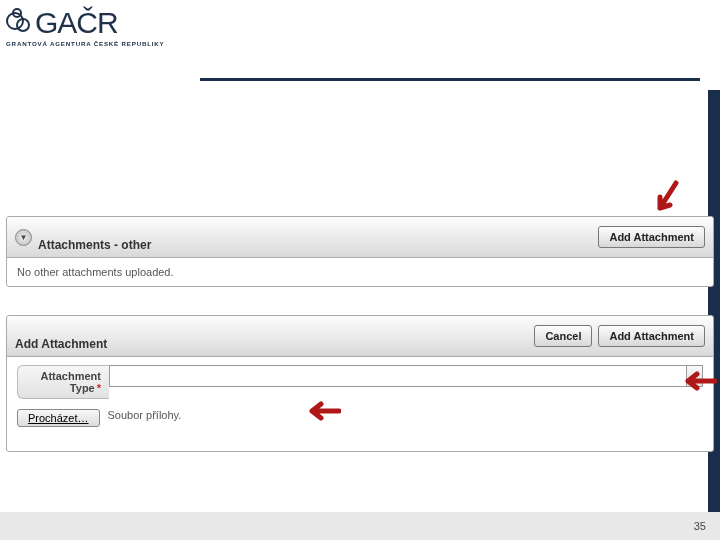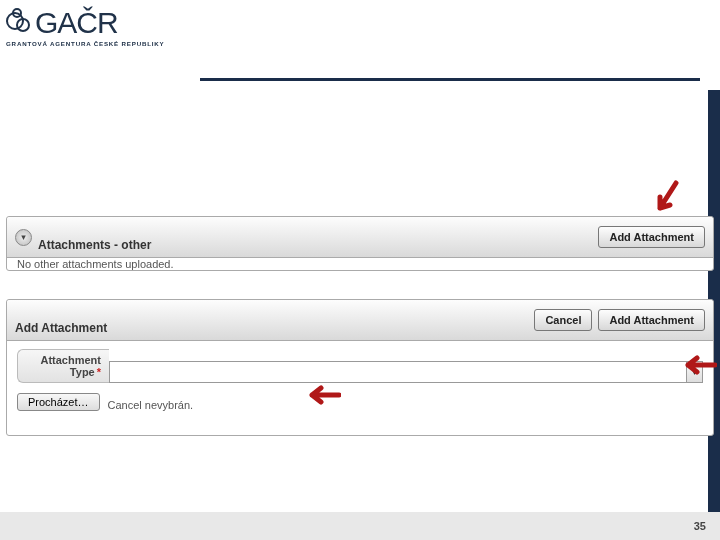--- a/index.html
+++ b/index.html
@@ -29,50 +29,50 @@
   
   .content { position: absolute; left: 0; right: 0; top: 155px; }
   
   .panel { margin: 0 6px 10px 6px; border: 1px solid #aaa; border-radius: 3px; background: #fff; font-size: 12px; }
   .panel-hdr { background: linear-gradient(#fdfdfd, #d9d9d9); border-bottom: 1px solid #aaa; border-radius: 3px 3px 0 0; padding: 5px 8px; display: flex; align-items: center; }
   .panel-hdr-label { font-weight: bold; color: #333; margin-top: 16px; }
   .collapse-btn { width: 17px; height: 17px; border-radius: 50%; background: radial-gradient(#eee, #bbb); border: 1px solid #888; margin-right: 6px; display: flex; align-items: center; justify-content: center; font-size: 9px; color: #444; cursor: pointer; }
   .spacer { flex: 1; }
   .btn { background: linear-gradient(#fdfdfd, #d8d8d8); border: 1px solid #777; border-radius: 3px; padding: 4px 10px; font-size: 11px; font-weight: bold; color: #222; cursor: pointer; }
   .btn + .btn { margin-left: 6px; }
-  .panel-body { padding: 0 10px; color: #555; font-size: 11px; }
+  .panel-body { padding: 8px 10px; color: #555; font-size: 11px; }
   
   .panel2 { margin-top: 28px; }
   
   
   .form-body { padding: 8px 10px 14px 10px; position: relative; }
-  .form-row { display: flex; align-items: flex-end; margin-bottom: 10px; }
+  .form-row { display: flex; align-items: flex-start; margin-bottom: 10px; }
   .form-lbl-box { width: 92px; text-align: right; padding: 4px 8px 4px 4px; font-size: 11px; font-weight: bold; color: #444; position: relative; }
   .tab-lbl { background: linear-gradient(#f6f6f6,#e2e2e2); border: 1px solid #bbb; border-right: none; border-radius: 6px 0 0 6px; }
   .req { color: #c22; font-weight: bold; margin-left: 2px; }
   .text-input { flex: 1; height: 22px; border: 1px solid #999; background: #fff; padding: 0 4px; font-size: 11px; }
   .combo-btn { width: 16px; height: 22px; border: 1px solid #999; border-left: none; background: linear-gradient(#fafafa,#ddd); display: flex; align-items: center; justify-content: center; font-size: 8px; color: #333; cursor: pointer; }
-  .browse-btn { background: linear-gradient(#f8f8f8,#ddd); border: 1px solid #888; border-radius: 3px; padding: 2px 10px; font-size: 11px; cursor: pointer; }
+  .browse-btn { background: linear-gradient(#f8f8f8,#ddd); border: 1px solid #888; border-radius: 3px; padding: 2px 10px; font-size: 11px; cursor: pointer; text-decoration: underline; }
   .file-status { margin-left: 8px; font-size: 11px; color: #555; }
   
   
   .arrow { position: absolute; color: #b01818; pointer-events: none; }
   .arrow svg { display: block; }
   
   .arrow1 { right: 38px; top: -36px; }
   .arrow2 { right: -10px; top: 70px; }
   .arrow3 { left: 295px; top: 98px; }
   
   .pos-rel { position: relative; }
   
   
   .navy { position: absolute; right: 0; top: 90px; width: 12px; bottom: 28px; background: #1a2d4a; }
   
   
-  .footer { position: absolute; left: 0; right: 0; bottom: 0; height: 28px; background: #e8e8e8; display: flex; align-items: center; justify-content: flex-end; padding-right: 14px; font-size: 11px; color: #444; font-weight: bold; }
+  .footer { position: absolute; left: 0; right: 0; bottom: 0; height: 28px; background: #e8e8e8; display: flex; align-items: center; justify-content: flex-end; padding-right: 14px; font-size: 11px; color: #444; }
 </style>
 </head>
 <body>
 
 <div class="slide">
 
   <div class="bg-rings">
     
   </div>
 
@@ -129,21 +129,21 @@
             <span>Attachment Type</span><span class="req">*</span>
           </div>
           <input class="text-input" value="" style="">
           <div class="combo-btn">
             <span>▾</span>
           </div>
         </div>
 
         <div class="form-row">
           <button class="browse-btn">Procházet…</button>
-          <span class="file-status">Cancel nevybrán.</span>
+          <span class="file-status">Soubor přílohy.</span>
         </div>
 
         <div class="arrow arrow2" style="right:-4px; top:14px;">
           <svg width="34" height="20">
               <path d="M32 10 L5 10 M5 10 L14 3 M5 10 L14 17" stroke="#b01818" stroke-width="5" fill="none" stroke-linecap="round"></path>
             </svg>
         </div>
         <div class="arrow arrow3" style="left:300px; top:44px;">
           <svg width="34" height="20">
               <path d="M32 10 L5 10 M5 10 L14 3 M5 10 L14 17" stroke="#b01818" stroke-width="5" fill="none" stroke-linecap="round"></path>

